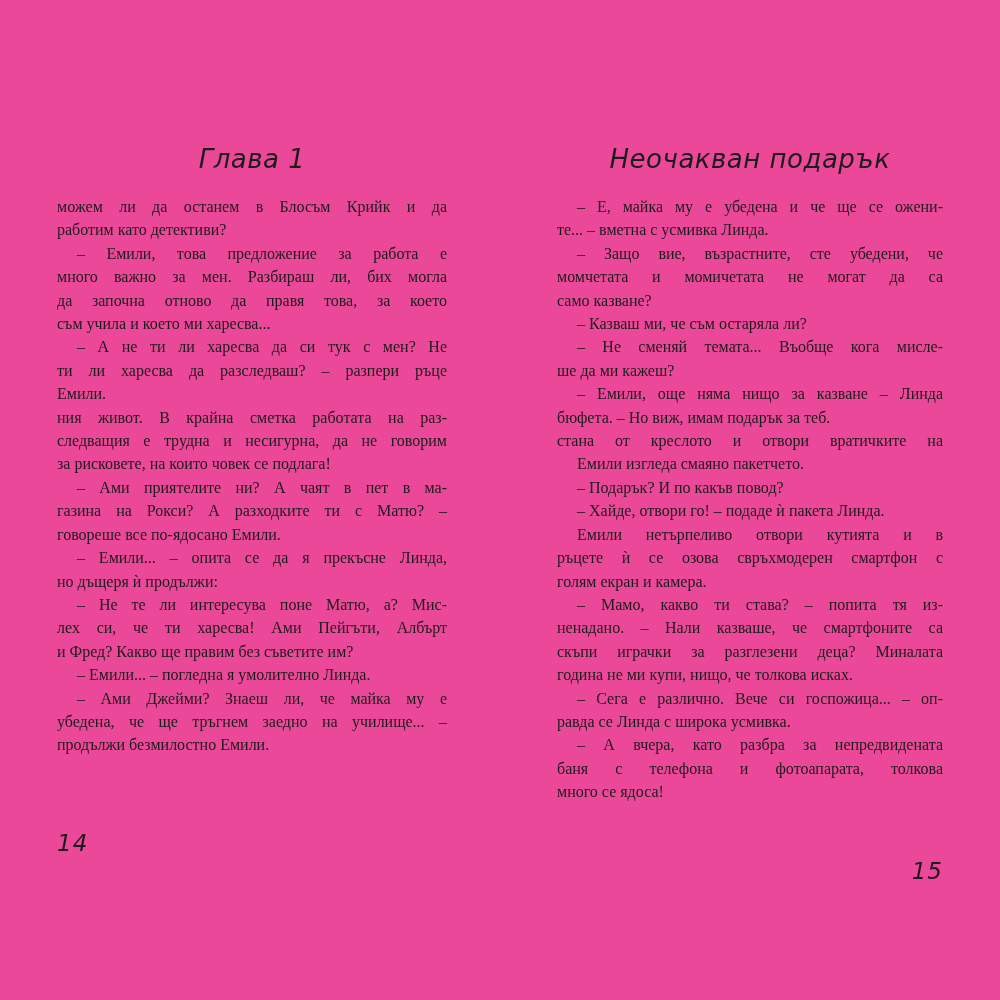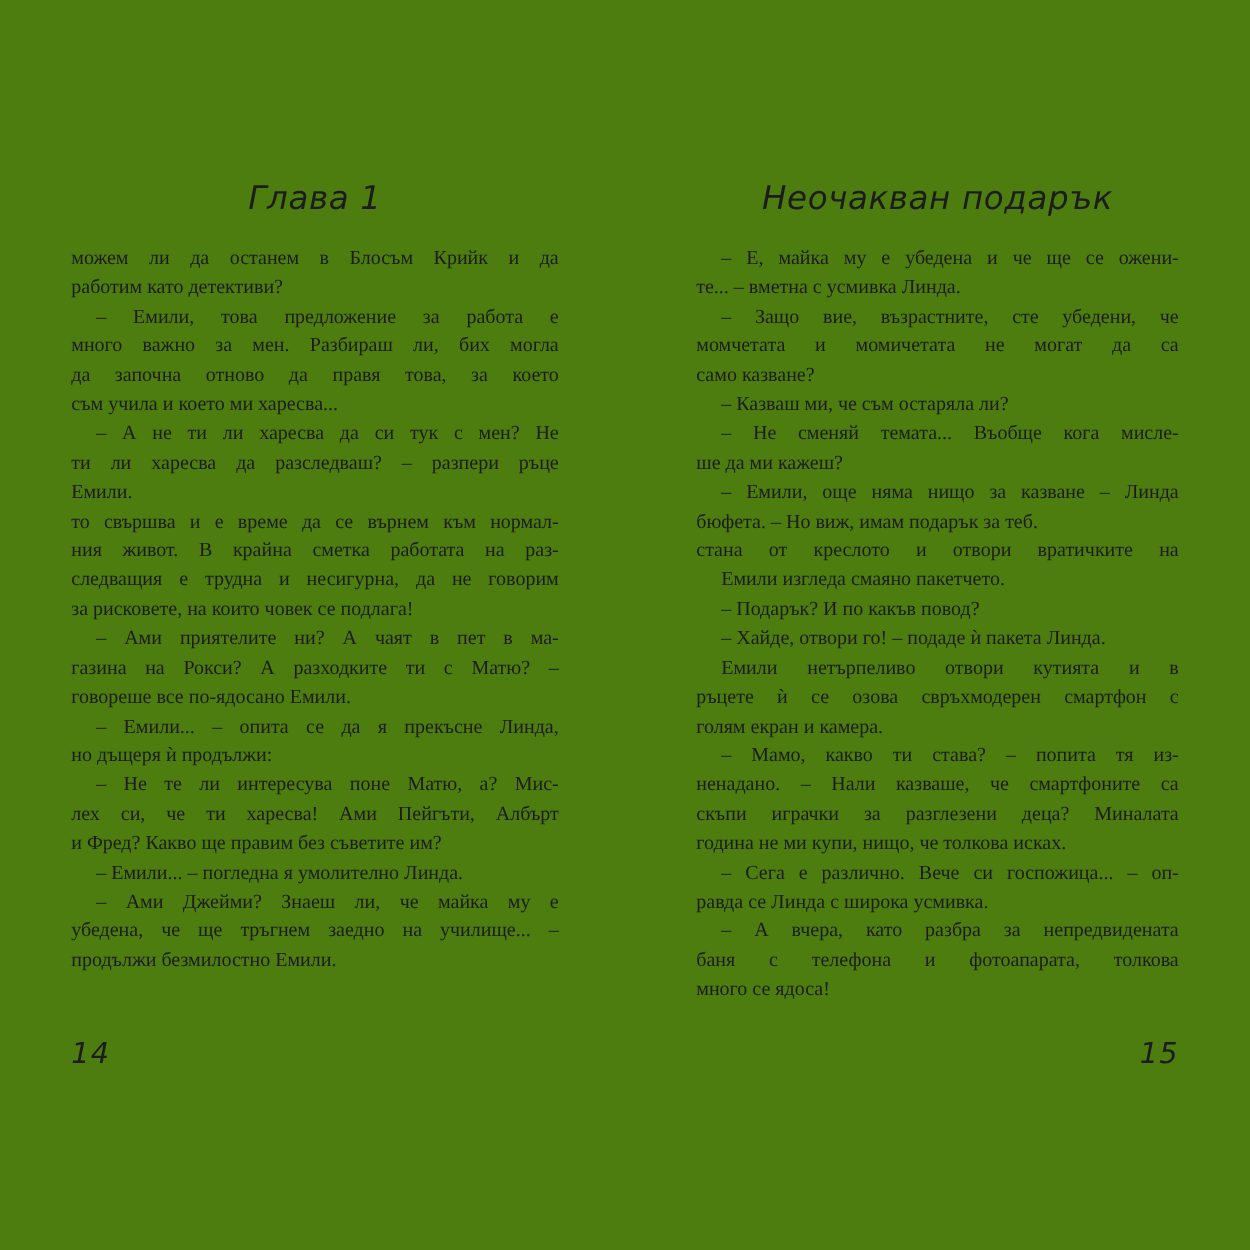--- a/index.html
+++ b/index.html
@@ -1,19 +1,19 @@
 <!DOCTYPE html>
 <html><head>
 <meta charset="utf-8">
 <style>
   html,body{margin:0;padding:0;background:#ffffff;}
   .spread{
     position:relative;
     width:1000px;height:1000px;
-    background:#4d7c0f;
+    background:#ec4899;
     font-family:"Liberation Serif",serif;
     overflow:hidden;
   }
   .page{position:absolute;top:143px;}
   .page.left{left:57px;width:390px;}
   .page.right{left:557px;width:386px;}
   .header{
     height:32px;line-height:32px;margin:0 0 20px 0;
     text-align:center;
     font-family:"DejaVu Sans",sans-serif;
@@ -43,40 +43,39 @@
   .pagenum{
     position:absolute;
     top:687px;
     font-family:"DejaVu Sans",sans-serif;
     font-style:italic;
     font-size:23px;
     letter-spacing:1px;
     color:#1c1c1c;
   }
   .pagenum.num-left{left:0;}
-  .pagenum.num-right{right:0;text-align:right;}
+  .pagenum.num-right{right:0;text-align:right;margin-top:28px;}
 </style>
 </head>
 <body>
 
 <div class="spread">
 
   <section class="page left">
     <h1 class="header">Глава 1</h1>
     <div class="body">
         <p class="line">можем ли да останем в Блосъм Крийк и да</p>
         <p class="line no-j">работим като детективи?</p>
         <p class="line ind">– Емили, това предложение за работа е</p>
         <p class="line">много важно за мен. Разбираш ли, бих могла</p>
         <p class="line">да започна отново да правя това, за което</p>
         <p class="line no-j">съм учила и което ми харесва...</p>
         <p class="line ind">– А не ти ли харесва да си тук с мен? Не</p>
         <p class="line">ти ли харесва да разследваш? – разпери ръце</p>
         <p class="line no-j">Емили.</p>
-        <p class="line">то свършва и е време да се върнем към нормал-</p>
         <p class="line">ния живот. В крайна сметка работата на раз-</p>
         <p class="line">следващия е трудна и несигурна, да не говорим</p>
         <p class="line no-j">за рисковете, на които човек се подлага!</p>
         <p class="line ind">– Ами приятелите ни? А чаят в пет в ма-</p>
         <p class="line">газина на Рокси? А разходките ти с Матю? –</p>
         <p class="line no-j">говореше все по-ядосано Емили.</p>
         <p class="line ind">– Емили... – опита се да я прекъсне Линда,</p>
         <p class="line no-j">но дъщеря ѝ продължи:</p>
         <p class="line ind">– Не те ли интересува поне Матю, а? Мис-</p>
         <p class="line">лех си, че ти харесва! Ами Пейгъти, Албърт</p>

